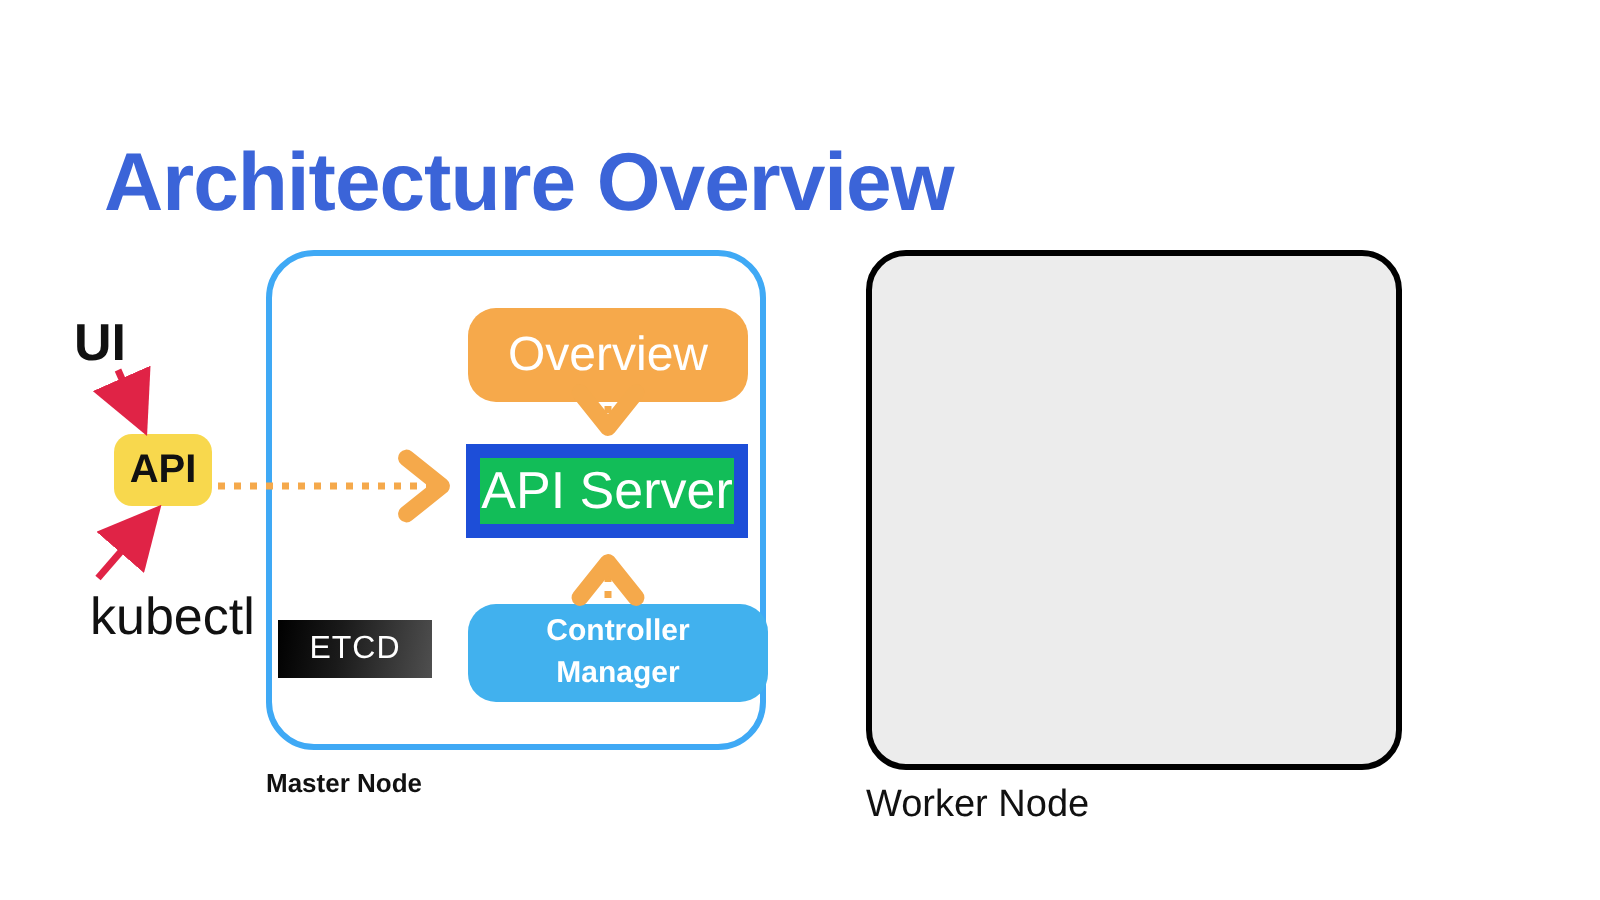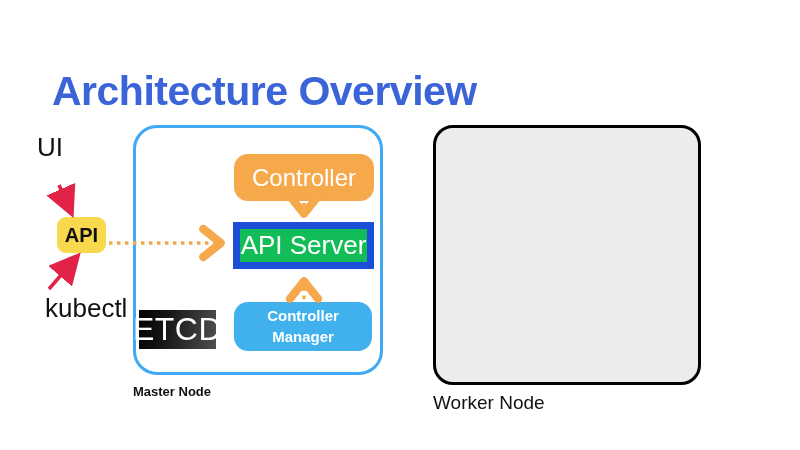--- a/index.html
+++ b/index.html
@@ -26,21 +26,21 @@
 
   .page-title{
     left:52px; top:28px;
     font-size:41px; font-weight:700;
     letter-spacing:-0.5px;
     color:var(--title-blue);
     margin-top:40px;
   }
 
   
-  .ui-label{ left:37px; top:132px; font-size:26px; }
+  .ui-label{ left:37px; top:156px; font-size:26px;font-weight:bold; }
   .kubectl-label{ left:17px; top:293px; font-size:26px;margin-left:28px; }
   .api-badge{
     left:57px; top:217px; width:49px; height:36px;
     background:var(--badge-yellow);
     border-radius:9px;
     display:flex; align-items:center; justify-content:center;
     font-size:20px; font-weight:700;
   }
 
   
@@ -62,33 +62,33 @@
     color:#ffffff; font-size:24px;
   }
   .api-server-box{
     left:233px; top:222px; width:141px; height:47px;
     background:var(--api-green);
     border:7px solid #1d4ed8;
     display:flex; align-items:center; justify-content:center;
     color:#ffffff; font-size:26px;
   }
   .controller-box{
-    left:234px; top:302px; width:138px; height:49px;
+    left:234px; top:302px; width:150px; height:49px;
     background:var(--controller-blue);
     border-radius:14px;
     display:flex; align-items:center; justify-content:center;
     text-align:center;
     color:#ffffff; font-size:15px; font-weight:700; line-height:1.35;
     padding:0 26px;
   }
   .etcd-box{
-    left:139px; top:310px; width:77px; height:39px;
+    left:139px; top:310px; width:77px; height:29px;
     background:linear-gradient(100deg,#000000 0%,#1a1a1a 40%,#4f4f4f 100%);
     display:flex; align-items:center; justify-content:center;
-    color:#ffffff; font-size:32px; letter-spacing:0.5px;
+    color:#ffffff; font-size:16px; letter-spacing:0.5px;
   }
 
   
   .worker-node{
     left:433px; top:125px; width:268px; height:260px;
     background:var(--worker-gray);
     border:3px solid #000000;
     border-radius:20px;
   }
   .worker-label{
@@ -106,21 +106,21 @@
 </head>
 <body>
 
 <h1 class="abs page-title">Architecture Overview</h1>
 
 <div class="abs ui-label">UI</div>
 <div class="abs api-badge">API</div>
 <div class="abs kubectl-label">kubectl</div>
 
 <div class="abs master-node"></div>
-<div class="abs scheduler-box">Controller</div>
+<div class="abs scheduler-box">Overview</div>
 <div class="abs api-server-box">API Server</div>
 <div class="abs controller-box">Controller Manager</div>
 <div class="abs etcd-box">ETCD</div>
 <div class="abs master-label">Master Node</div>
 
 <div class="abs worker-node"></div>
 <div class="abs worker-label">Worker Node</div>
 
 <svg class="abs arrow-layer" viewBox="0 0 800 450" xmlns="http://www.w3.org/2000/svg">
   <defs>

